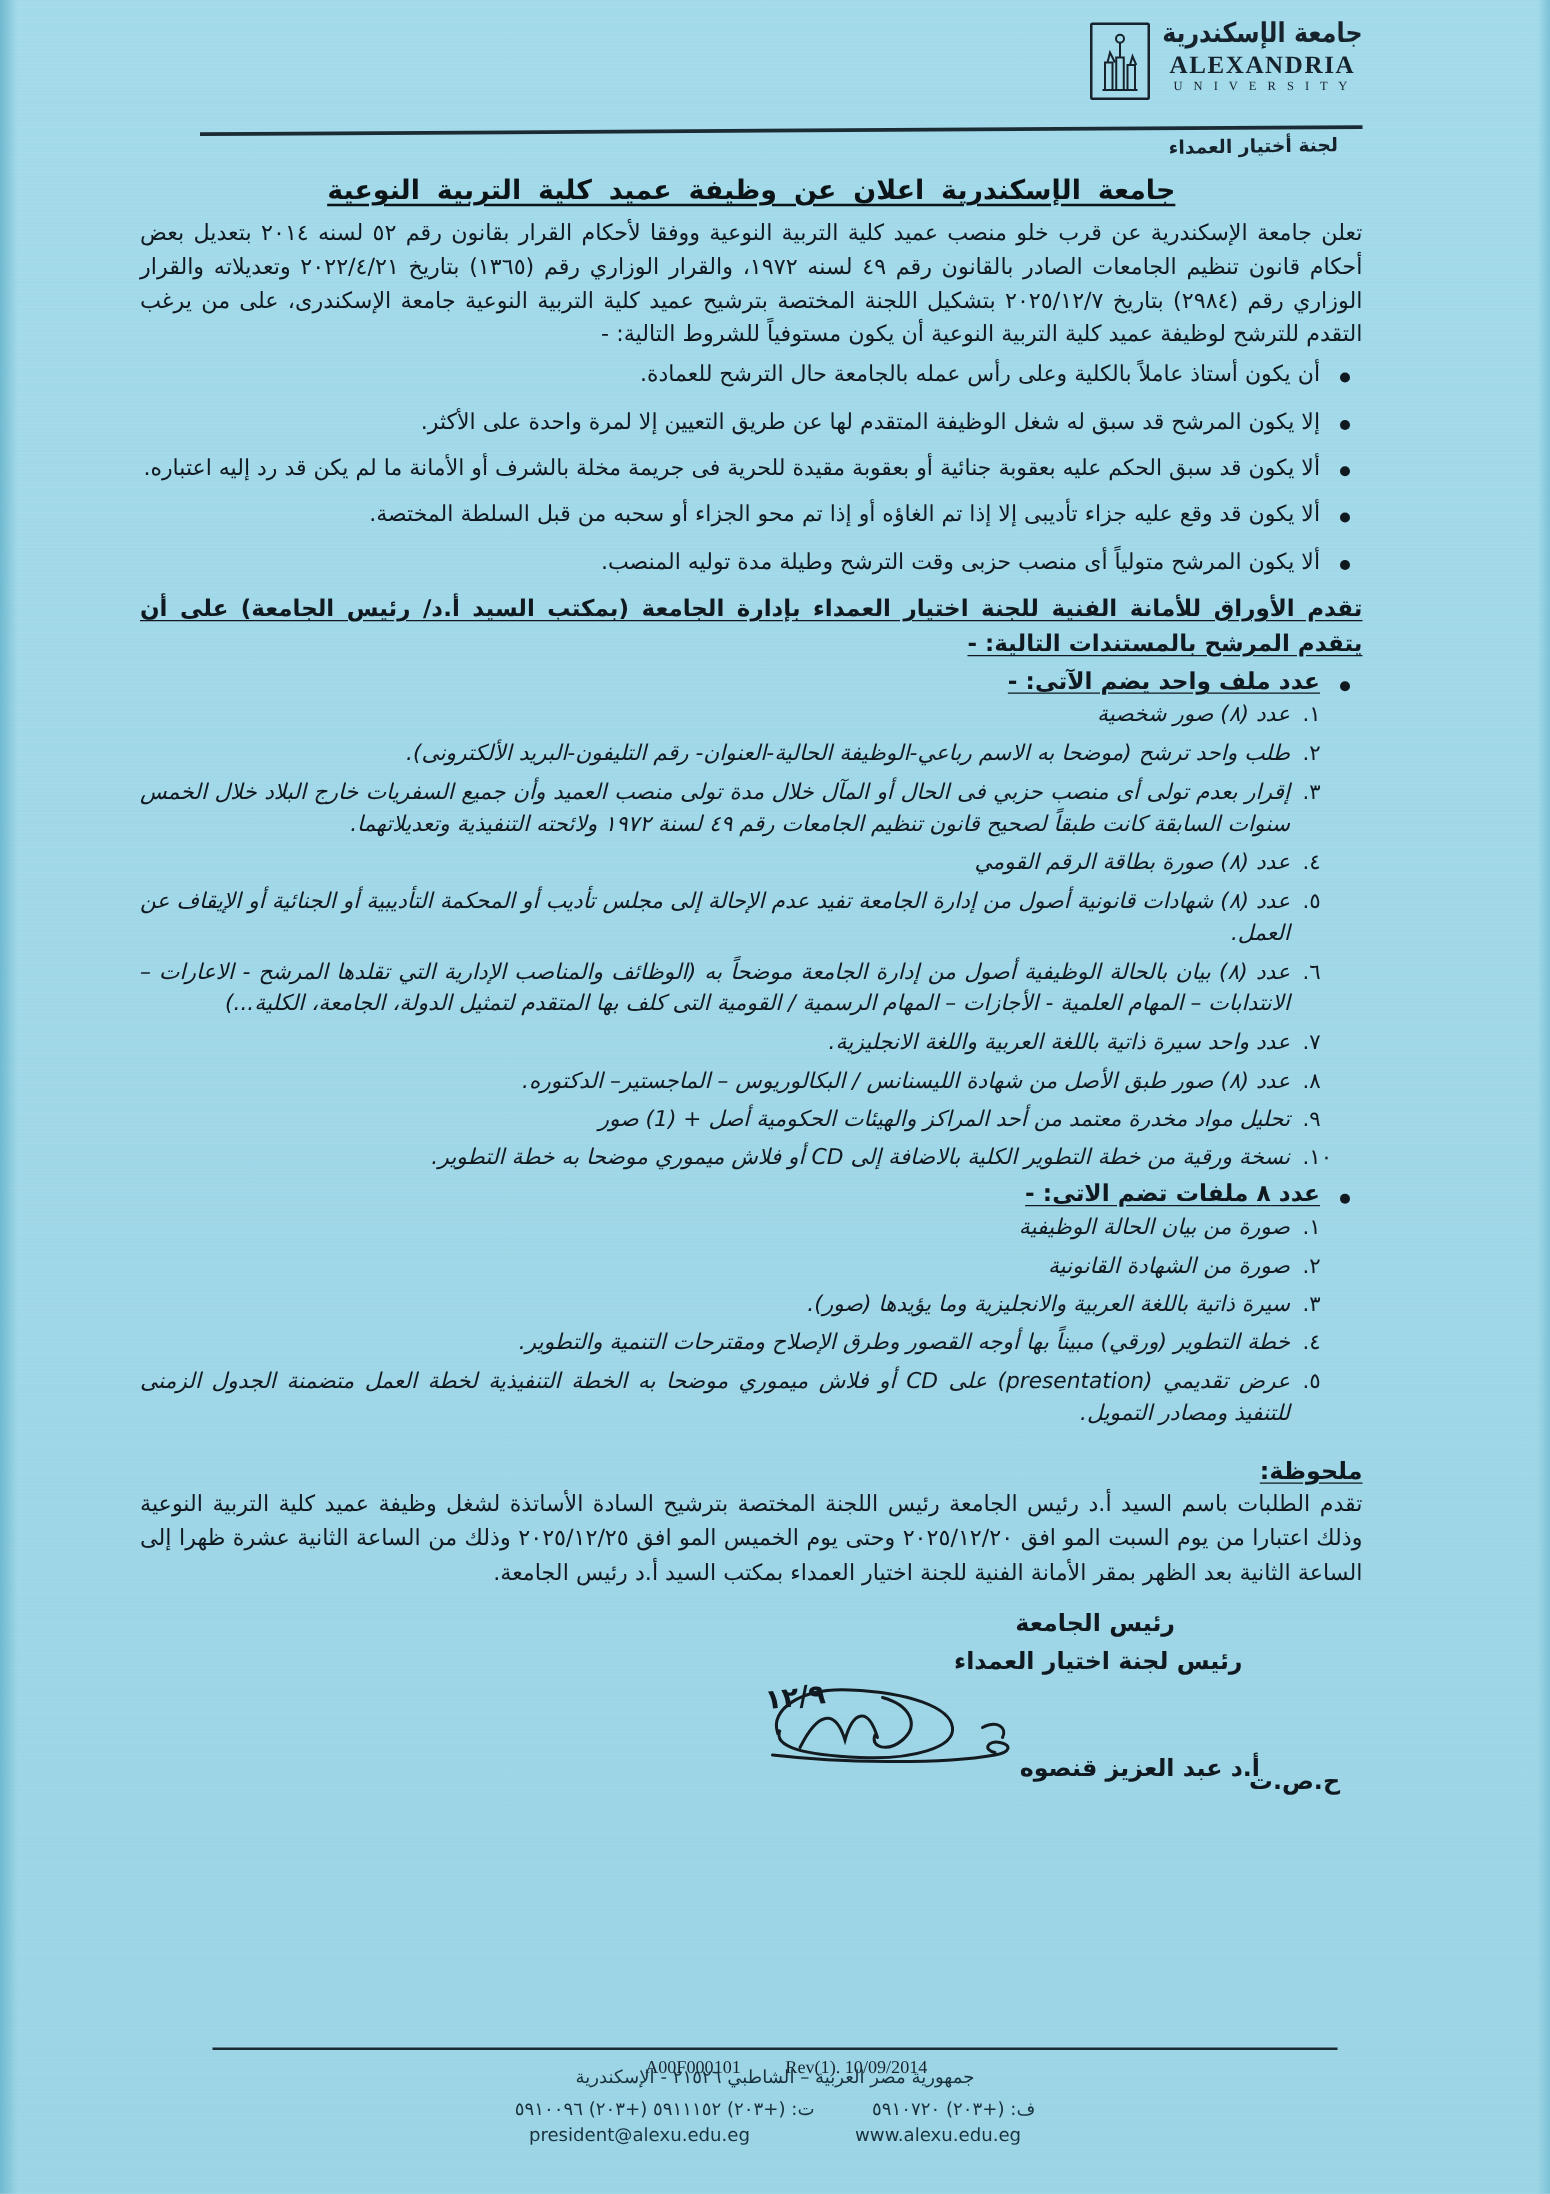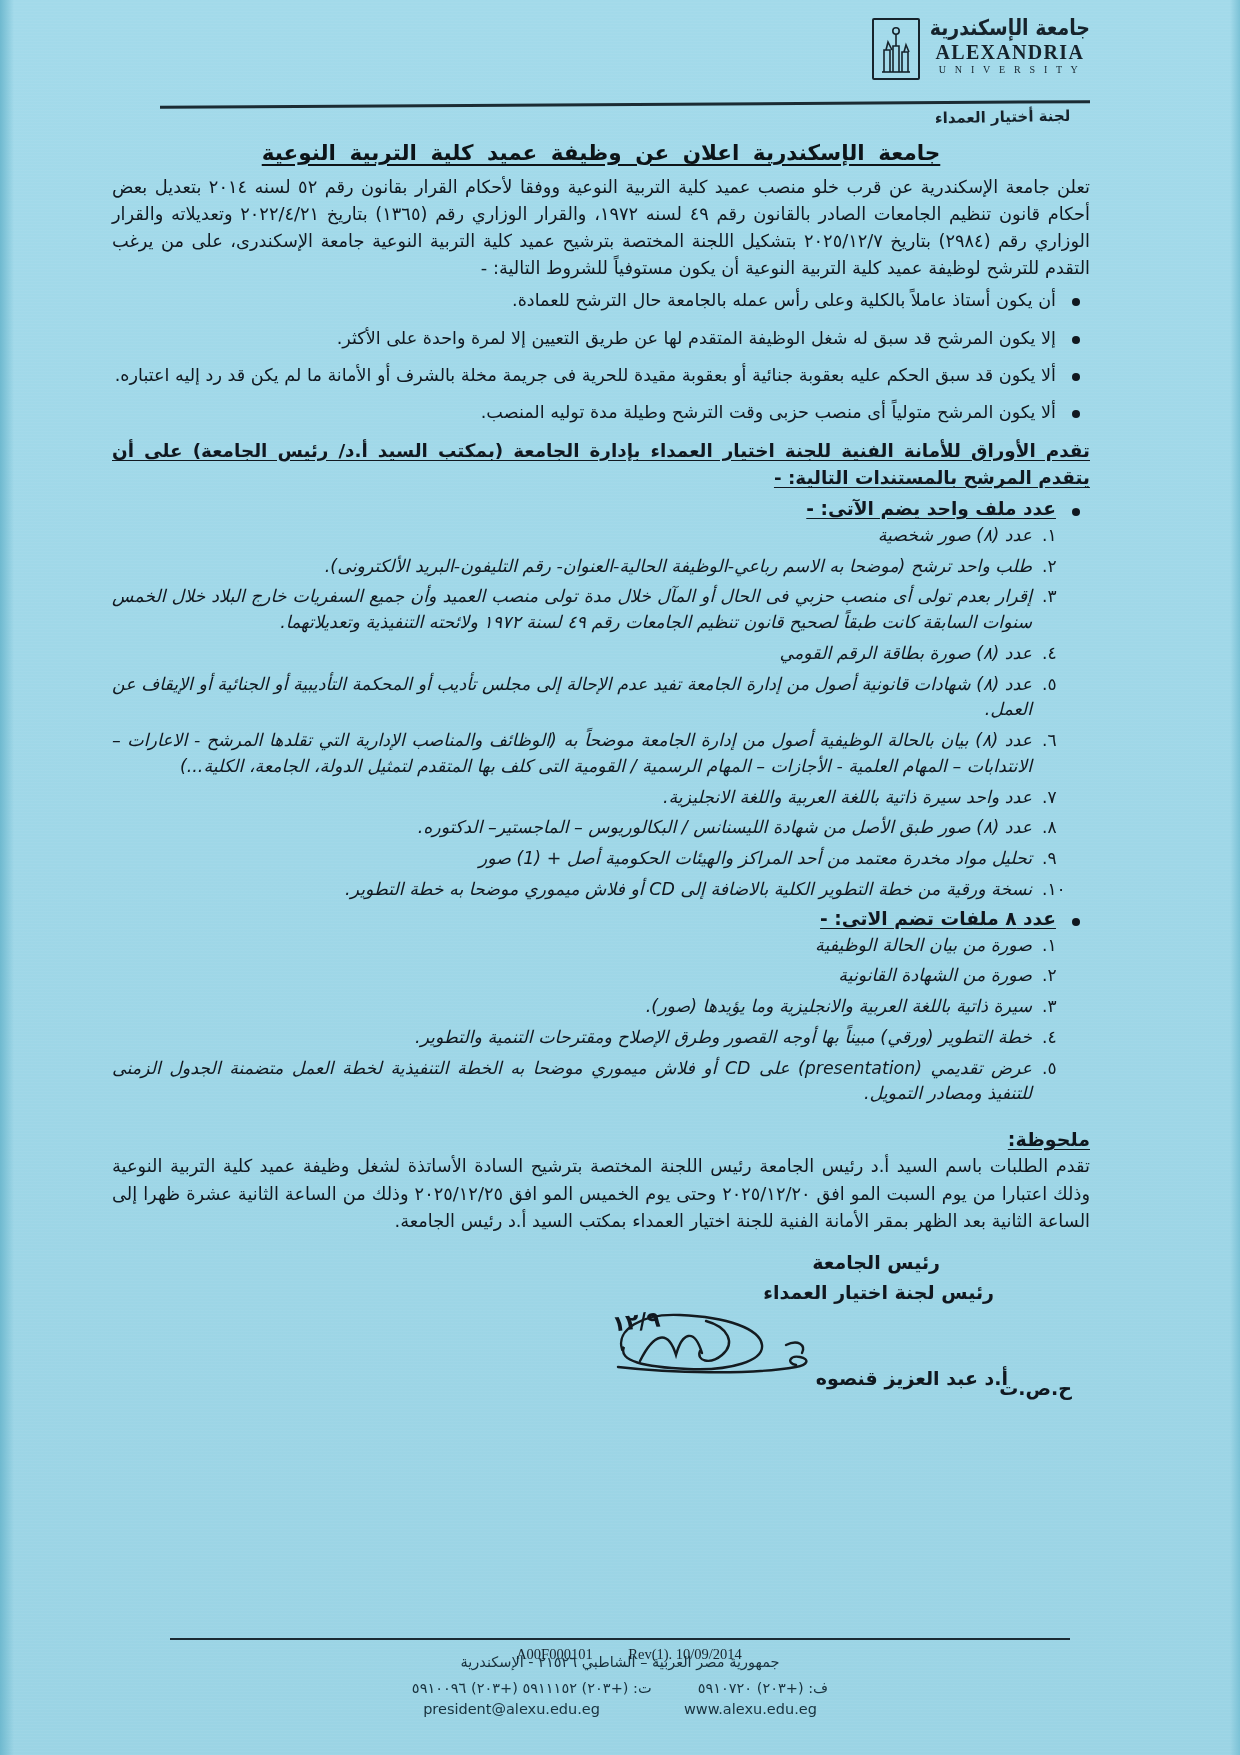--- a/index.html
+++ b/index.html
@@ -238,20 +238,21 @@
   <div class="content">
 
     <h1 class="doc-title">جامعة الإسكندرية اعلان عن وظيفة عميد كلية التربية النوعية</h1>
 
     <p class="para">تعلن جامعة الإسكندرية عن قرب خلو منصب عميد كلية التربية النوعية ووفقا لأحكام القرار بقانون رقم ٥٢ لسنه ٢٠١٤ بتعديل بعض أحكام قانون تنظيم الجامعات الصادر بالقانون رقم ٤٩ لسنه ١٩٧٢، والقرار الوزاري رقم (١٣٦٥) بتاريخ ٢٠٢٢/٤/٢١ وتعديلاته والقرار الوزاري رقم (٢٩٨٤) بتاريخ ٢٠٢٥/١٢/٧ بتشكيل اللجنة المختصة بترشيح عميد كلية التربية النوعية جامعة الإسكندرى، على من يرغب التقدم للترشح لوظيفة عميد كلية التربية النوعية أن يكون مستوفياً للشروط التالية: -</p>
 
     <ul class="conds">
       <li>أن يكون أستاذ عاملاً بالكلية وعلى رأس عمله بالجامعة حال الترشح للعمادة.</li>
       <li>إلا يكون المرشح قد سبق له شغل الوظيفة المتقدم لها عن طريق التعيين إلا لمرة واحدة على الأكثر.</li>
       <li>ألا يكون قد سبق الحكم عليه بعقوبة جنائية أو بعقوبة مقيدة للحرية فى جريمة مخلة بالشرف أو الأمانة ما لم يكن قد رد إليه اعتباره.</li>
+      <li>ألا يكون قد وقع عليه جزاء تأديبى إلا إذا تم الغاؤه أو إذا تم محو الجزاء أو سحبه من قبل السلطة المختصة.</li>
       <li>ألا يكون المرشح متولياً أى منصب حزبى وقت الترشح وطيلة مدة توليه المنصب.</li>
     </ul>
 
     <span class="bold-underline">تقدم الأوراق للأمانة الفنية للجنة اختيار العمداء بإدارة الجامعة (بمكتب السيد أ.د/ رئيس الجامعة) على أن يتقدم المرشح بالمستندات التالية: -</span>
 
     <div class="sect-head">عدد ملف واحد يضم الآتى: -</div>
     <ol class="nums">
       <li>
         <span class="idx">١.</span>
         <span class="txt">عدد (٨) صور شخصية</span>

